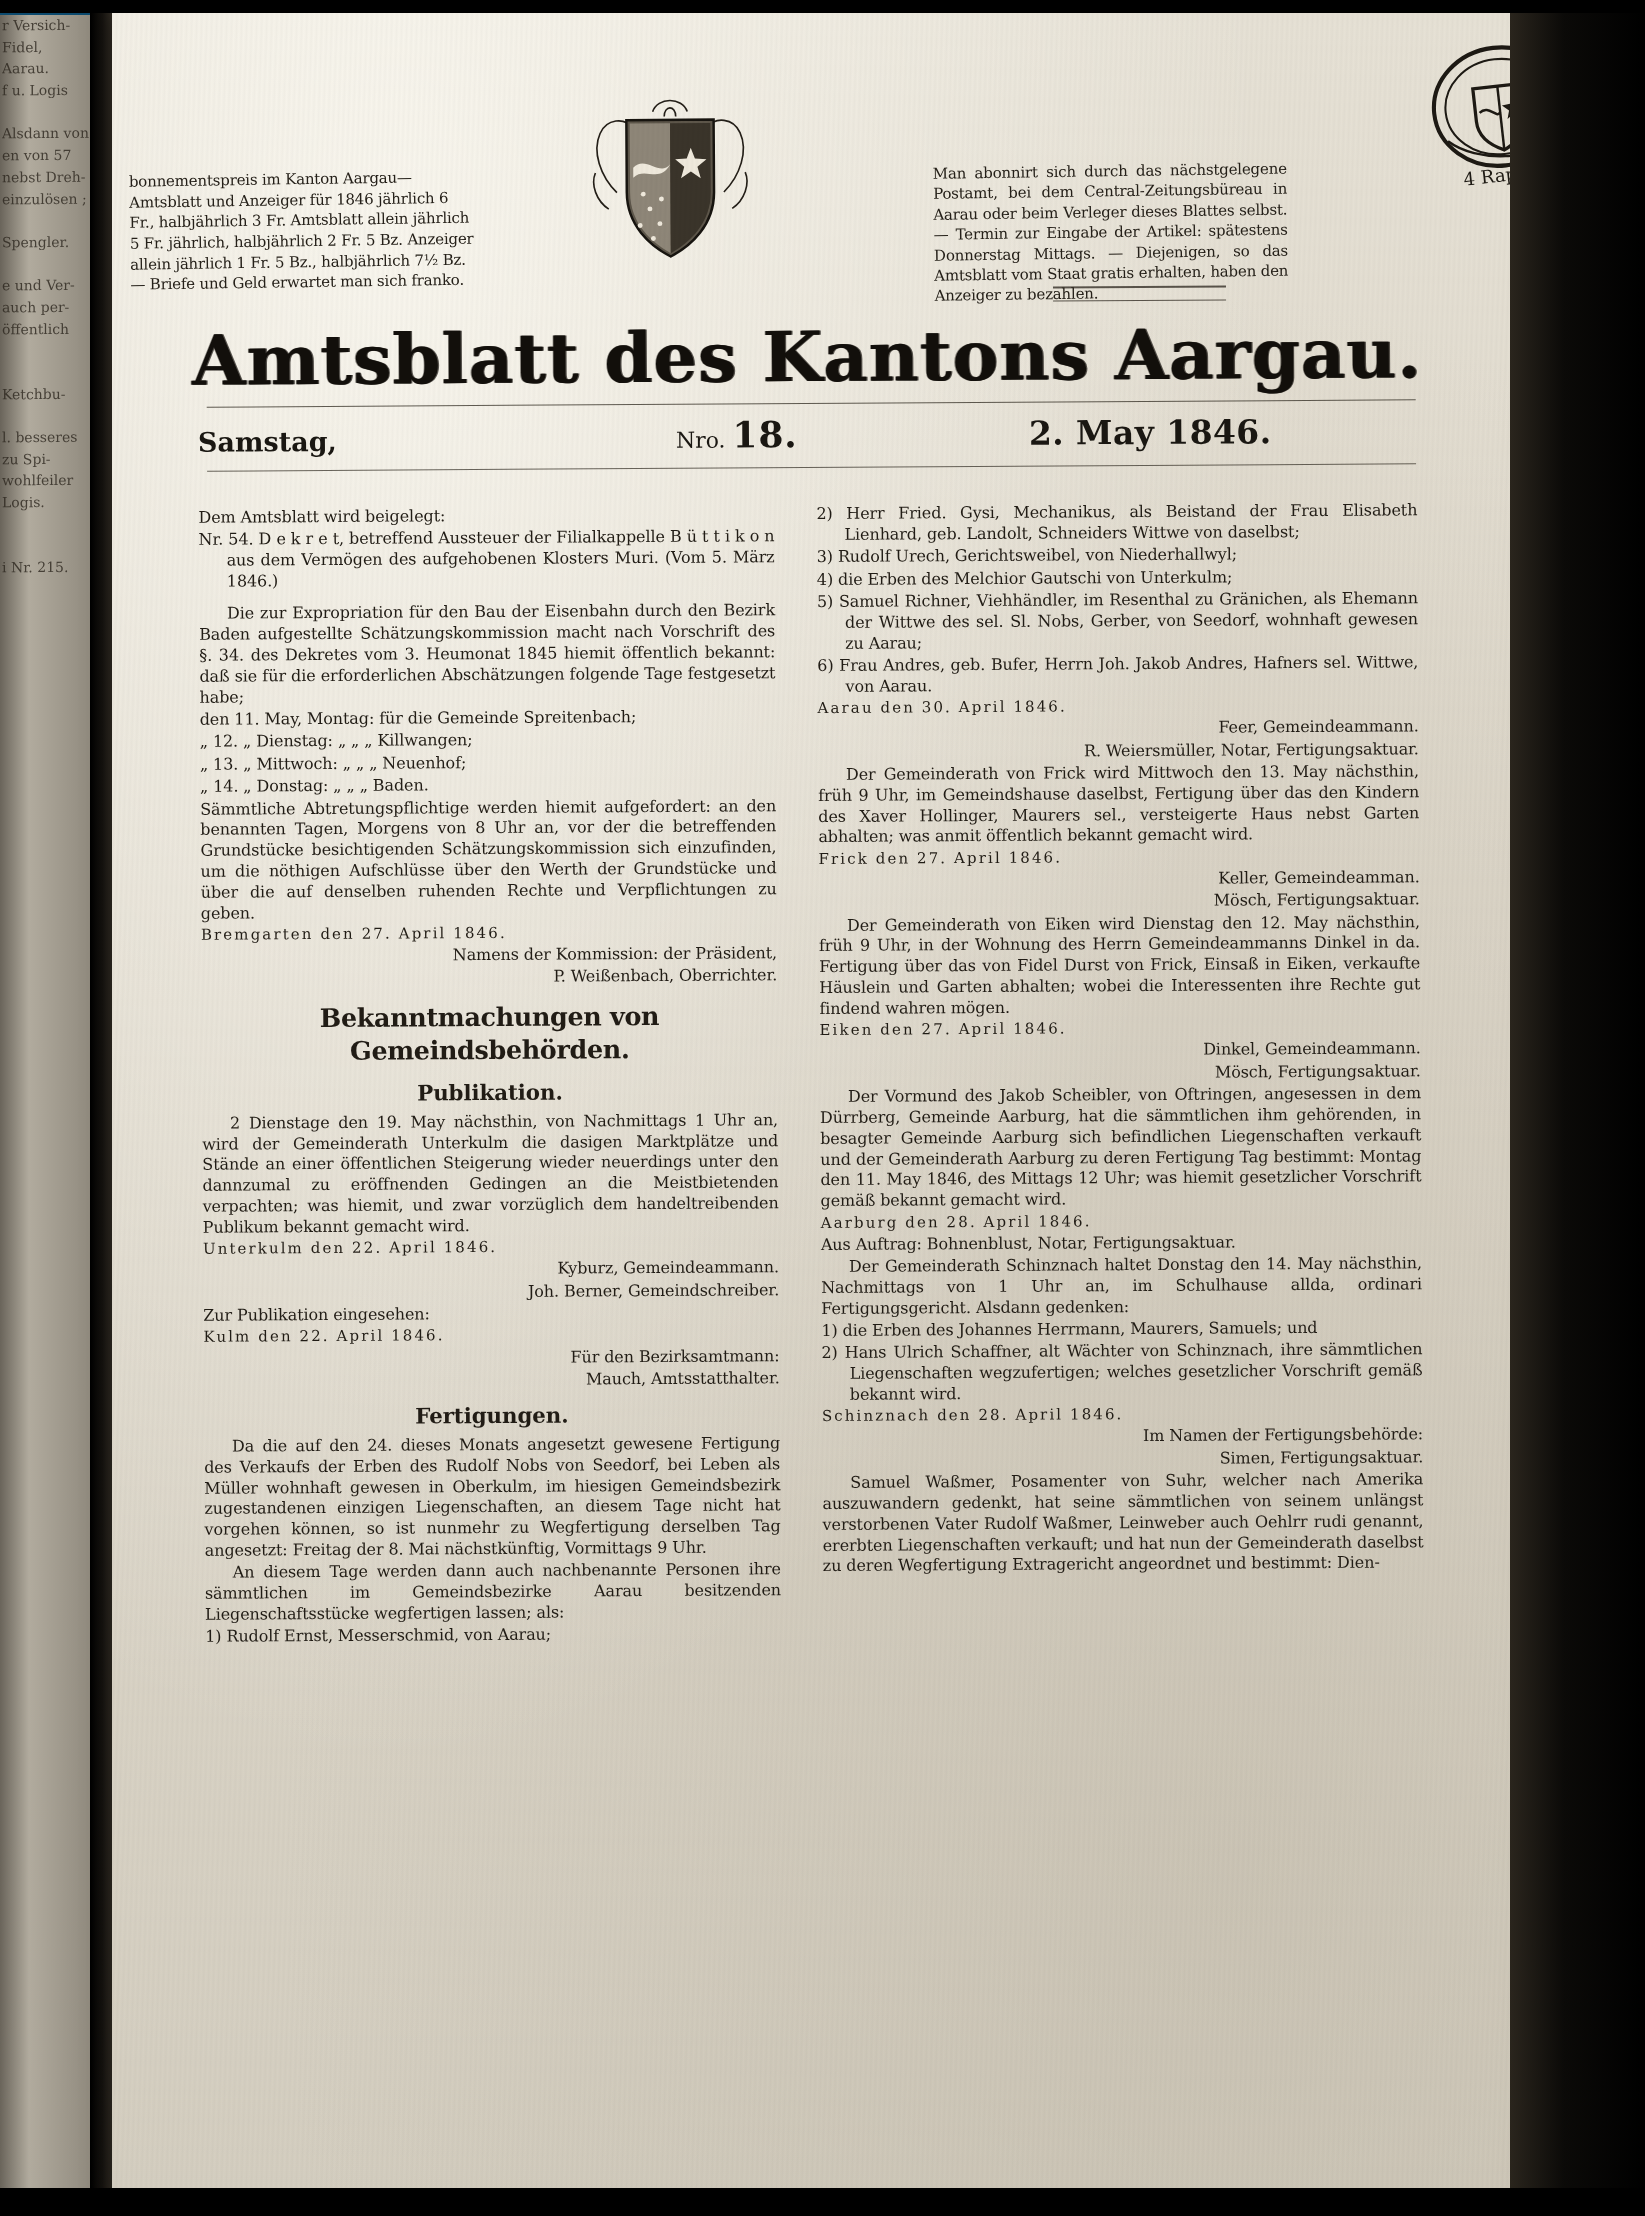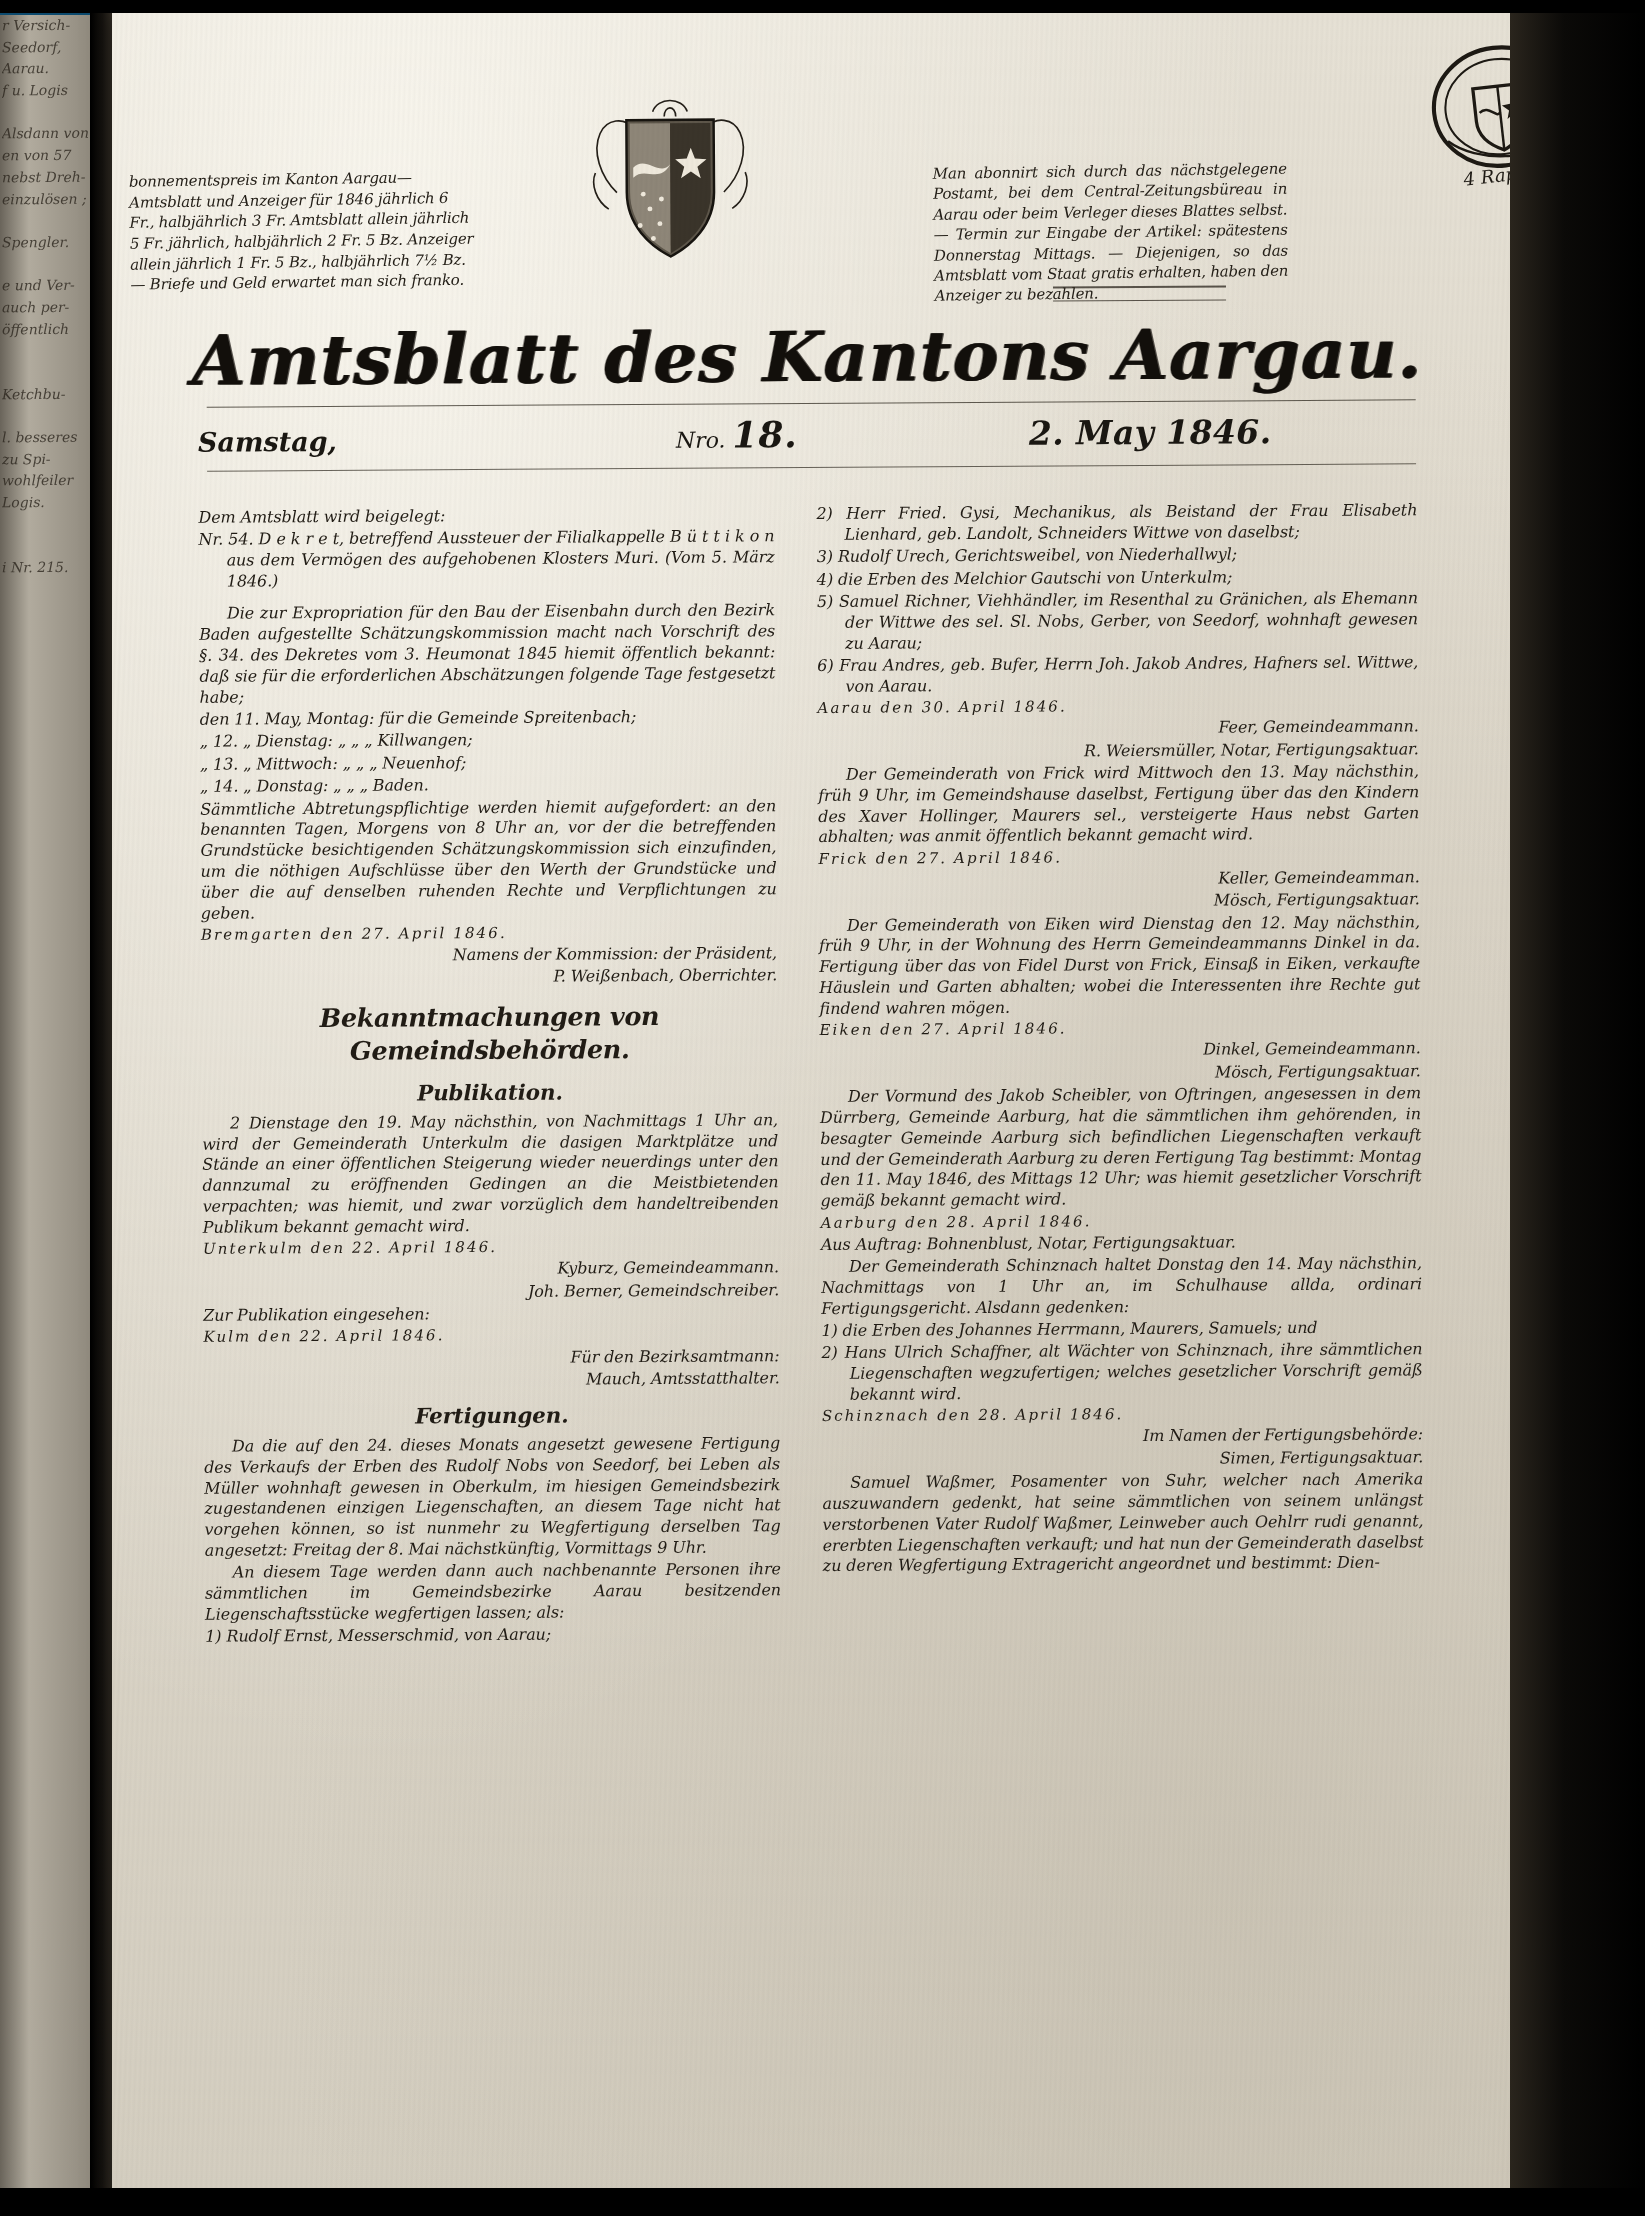--- a/index.html
+++ b/index.html
@@ -13,21 +13,20 @@
     overflow: hidden;
     font-family: "Liberation Serif", serif;
   }
 
   
   .scan {
     position: absolute;
     left: 0; top: 0;
     width: 1322px; height: 2216px;
     background: #0c4a6e;
-    font-style: italic;
   }
 
   
   .prev-page {
     position: absolute;
     left: 0px; top: 15px;
     width: 97px; height: 2188px;
     background: #b9b3a6;
     background-image:
       linear-gradient(90deg, rgba(40,35,28,0.55) 0%, rgba(120,112,98,0.12) 30%, rgba(60,54,44,0.35) 100%);
@@ -235,21 +234,21 @@
   .placeline { text-align: left; }
 </style>
 </head>
 <body>
 
 <div class="scan">
 
   <div class="prev-page">
     <div class="prev-text">
       <div>r Versich-</div>
-      <div>Seedorf,</div>
+      <div>Fidel,</div>
       <div>Aarau.</div>
       <div>f u. Logis</div>
       <div>&nbsp;</div>
       <div>Alsdann von</div>
       <div>en von 57</div>
       <div>nebst Dreh-</div>
       <div>einzulösen ;</div>
       <div>&nbsp;</div>
       <div>Spengler.</div>
       <div>&nbsp;</div>

